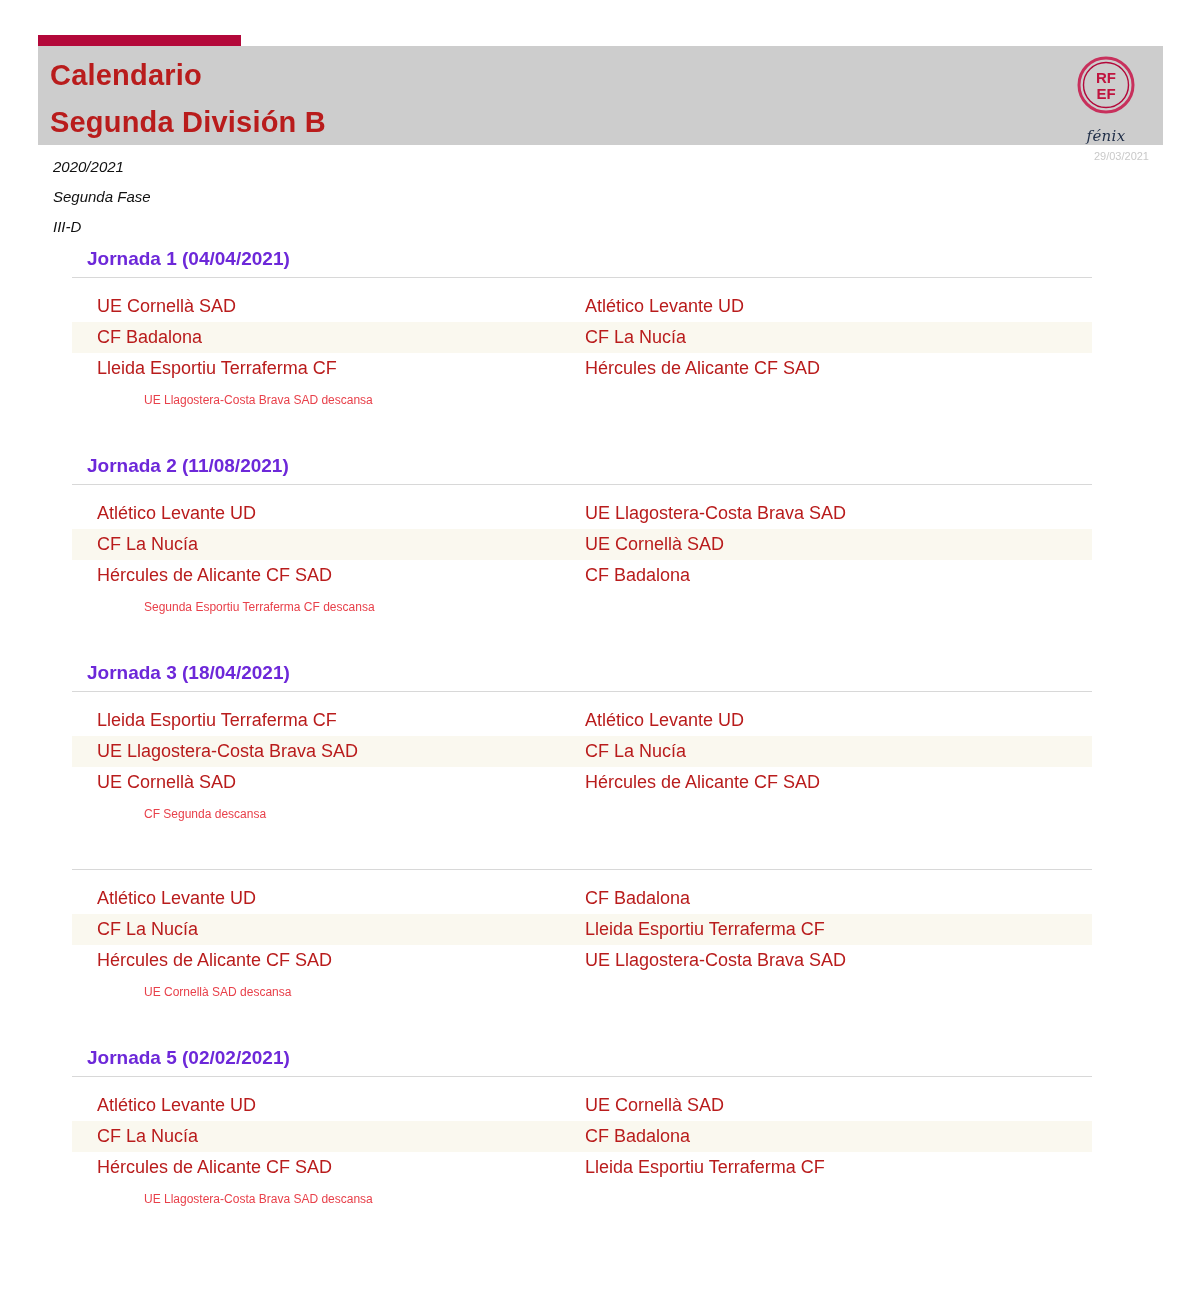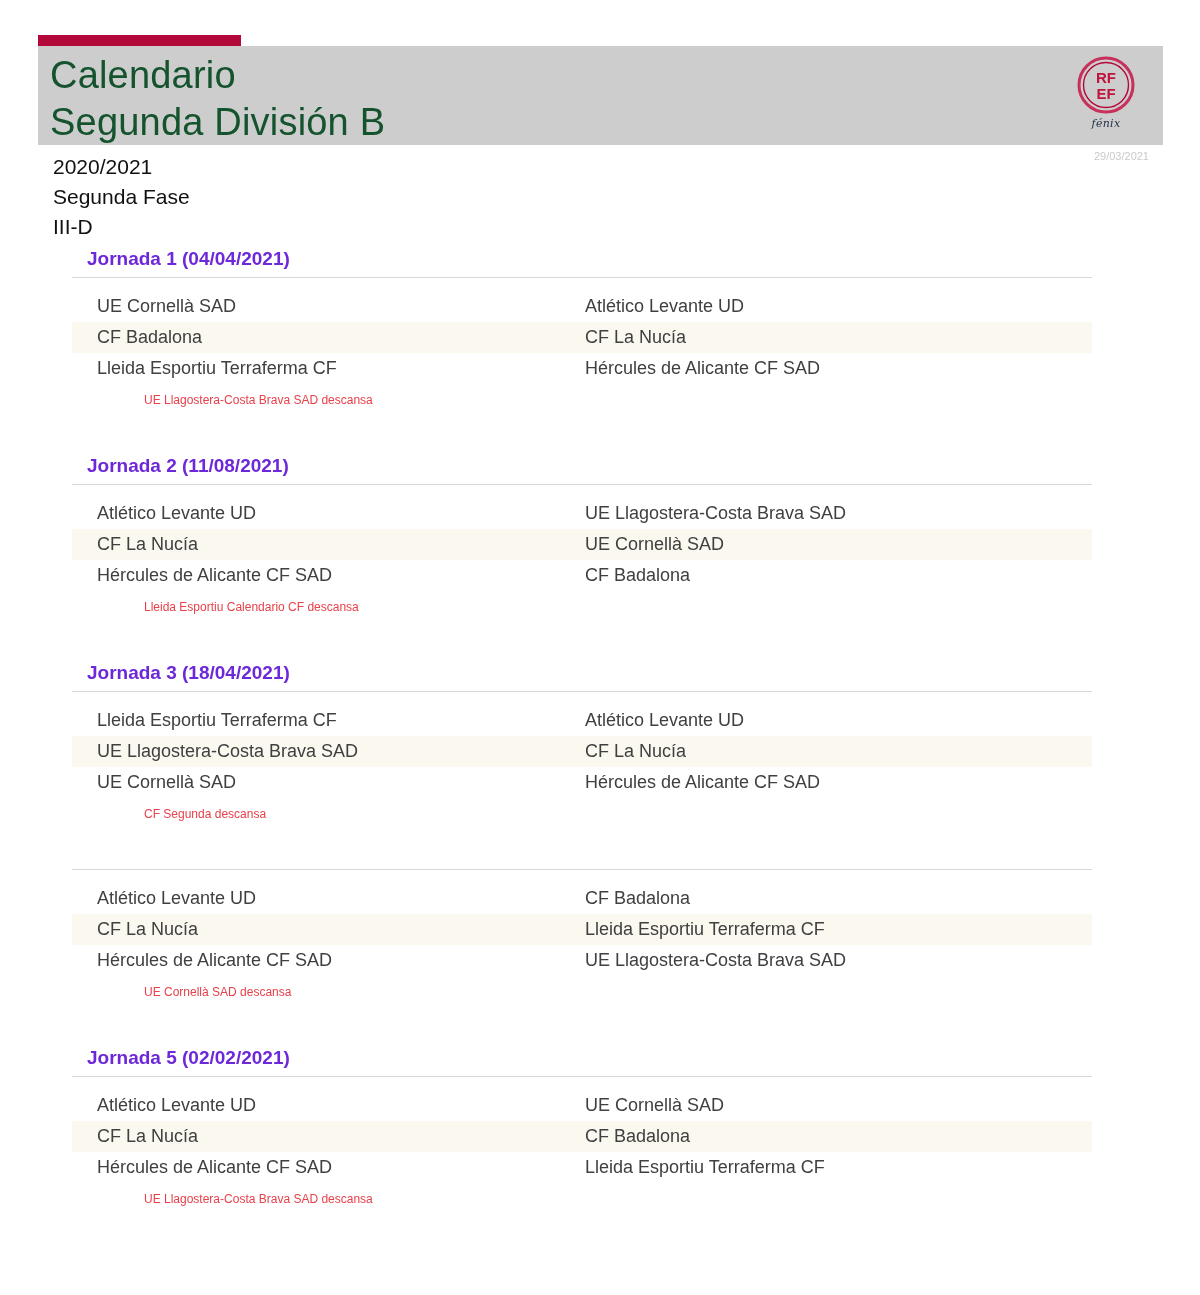--- a/index.html
+++ b/index.html
@@ -34,46 +34,46 @@
     height: 99px;
     padding: 0;
   }
   .header-titles {
     position: absolute;
     left: 12px;
     top: 6px;
   }
   .header-title-1,
   .header-title-2 {
-    color: #14532d;
-    font-weight: normal;
-    font-size: 38px;
+    color: #b91c1c;
+    font-weight: bold;
+    font-size: 29px;
     line-height: 47px;
     letter-spacing: 0.2px;
     white-space: nowrap;
   }
   .logo-area {
     position: absolute;
     right: 16px;
     top: 8px;
     width: 82px;
     text-align: center;
   }
   .rfef-circle {
     width: 62px;
     height: 62px;
     margin: 0 auto;
     display: block;
   }
   .fenix-word {
     font-family: "DejaVu Serif", serif;
     font-style: italic;
-    font-size: 11px;
+    font-size: 15px;
     color: #22304a;
-    margin-top: 1px;
+    margin-top: 11px;
     letter-spacing: 0.3px;
   }
   .header-date {
     position: absolute;
     left: 38px;
     top: 150px;
     width: 1125px;
     text-align: right;
     padding-right: 14px;
     box-sizing: border-box;
@@ -81,24 +81,25 @@
     color: #c9c9c9;
   }
 
   
   .meta {
     position: absolute;
     left: 53px;
     top: 152px;
   }
   .meta div {
-    font-size: 21px;
+    font-size: 15px;
     line-height: 30px;
     color: #111111;
     white-space: nowrap;
+    font-style: italic;
   }
 
   
   .jornadas {
     position: absolute;
     left: 72px;
     top: 248px;
     width: 1020px;
   }
   .jornada {
@@ -123,21 +124,21 @@
   .match-row {
     display: flex;
     height: 31px;
     align-items: center;
   }
   .match-row.alt {
     background: #faf8ef;
   }
   .team {
     font-size: 18px;
-    color: #404040;
+    color: #b91c1c;
     white-space: nowrap;
   }
   .team-home {
     width: 513px;
     padding-left: 25px;
     box-sizing: border-box;
   }
   .team-away {
     padding-left: 0;
   }
@@ -220,21 +221,21 @@
           <div class="team team-away">UE Llagostera-Costa Brava SAD</div>
         </div>
         <div class="match-row alt">
           <div class="team team-home">CF La Nucía</div>
           <div class="team team-away">UE Cornellà SAD</div>
         </div>
         <div class="match-row">
           <div class="team team-home">Hércules de Alicante CF SAD</div>
           <div class="team team-away">CF Badalona</div>
         </div>
-        <div class="rest-row"><span class="rest-text">Lleida Esportiu Calendario CF descansa</span></div>
+        <div class="rest-row"><span class="rest-text">Segunda Esportiu Terraferma CF descansa</span></div>
       </div>
     </div>
     <div class="jornada-gap"></div>
     <div class="jornada">
       <div class="jornada-head">Jornada 3 (18/04/2021)</div>
       <div class="jornada-rule"></div>
       <div class="rows">
         <div class="match-row">
           <div class="team team-home">Lleida Esportiu Terraferma CF</div>
           <div class="team team-away">Atlético Levante UD</div>

